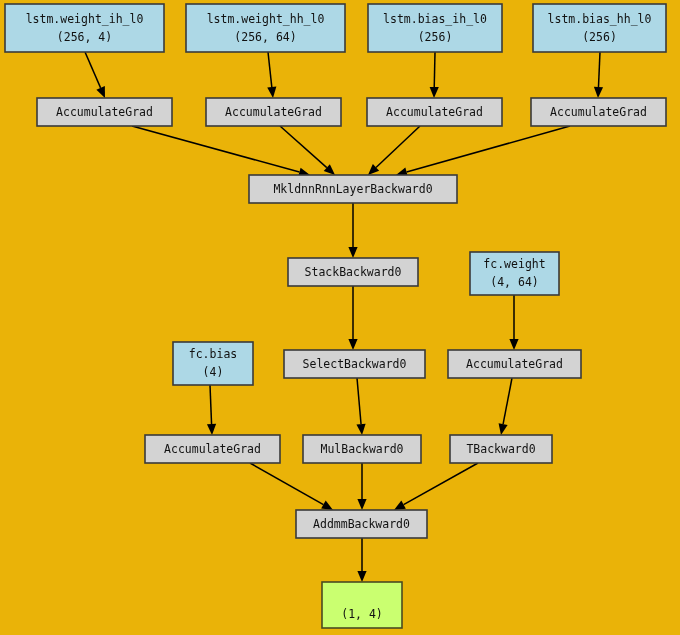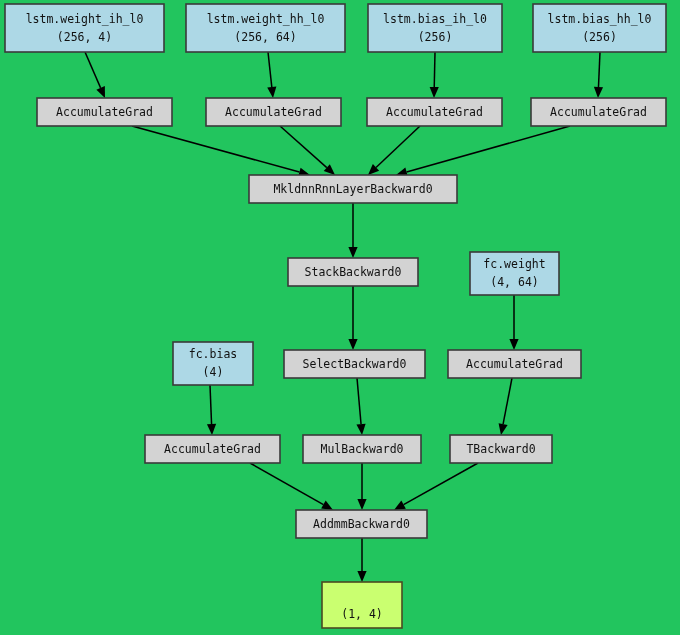--- a/index.html
+++ b/index.html
@@ -4,21 +4,21 @@
 <style>
   html, body {
     margin: 0;
     padding: 0;
     background: #ffffff;
   }
   #graph-root {
     position: relative;
     width: 680px;
     height: 635px;
-    background: #22c55e;
+    background: #eab308;
     font-family: "DejaVu Sans Mono", "Liberation Mono", monospace;
     overflow: hidden;
   }
   svg#graph-canvas {
     position: absolute;
     left: 0;
     top: 0;
     width: 680px;
     height: 635px;
   }

